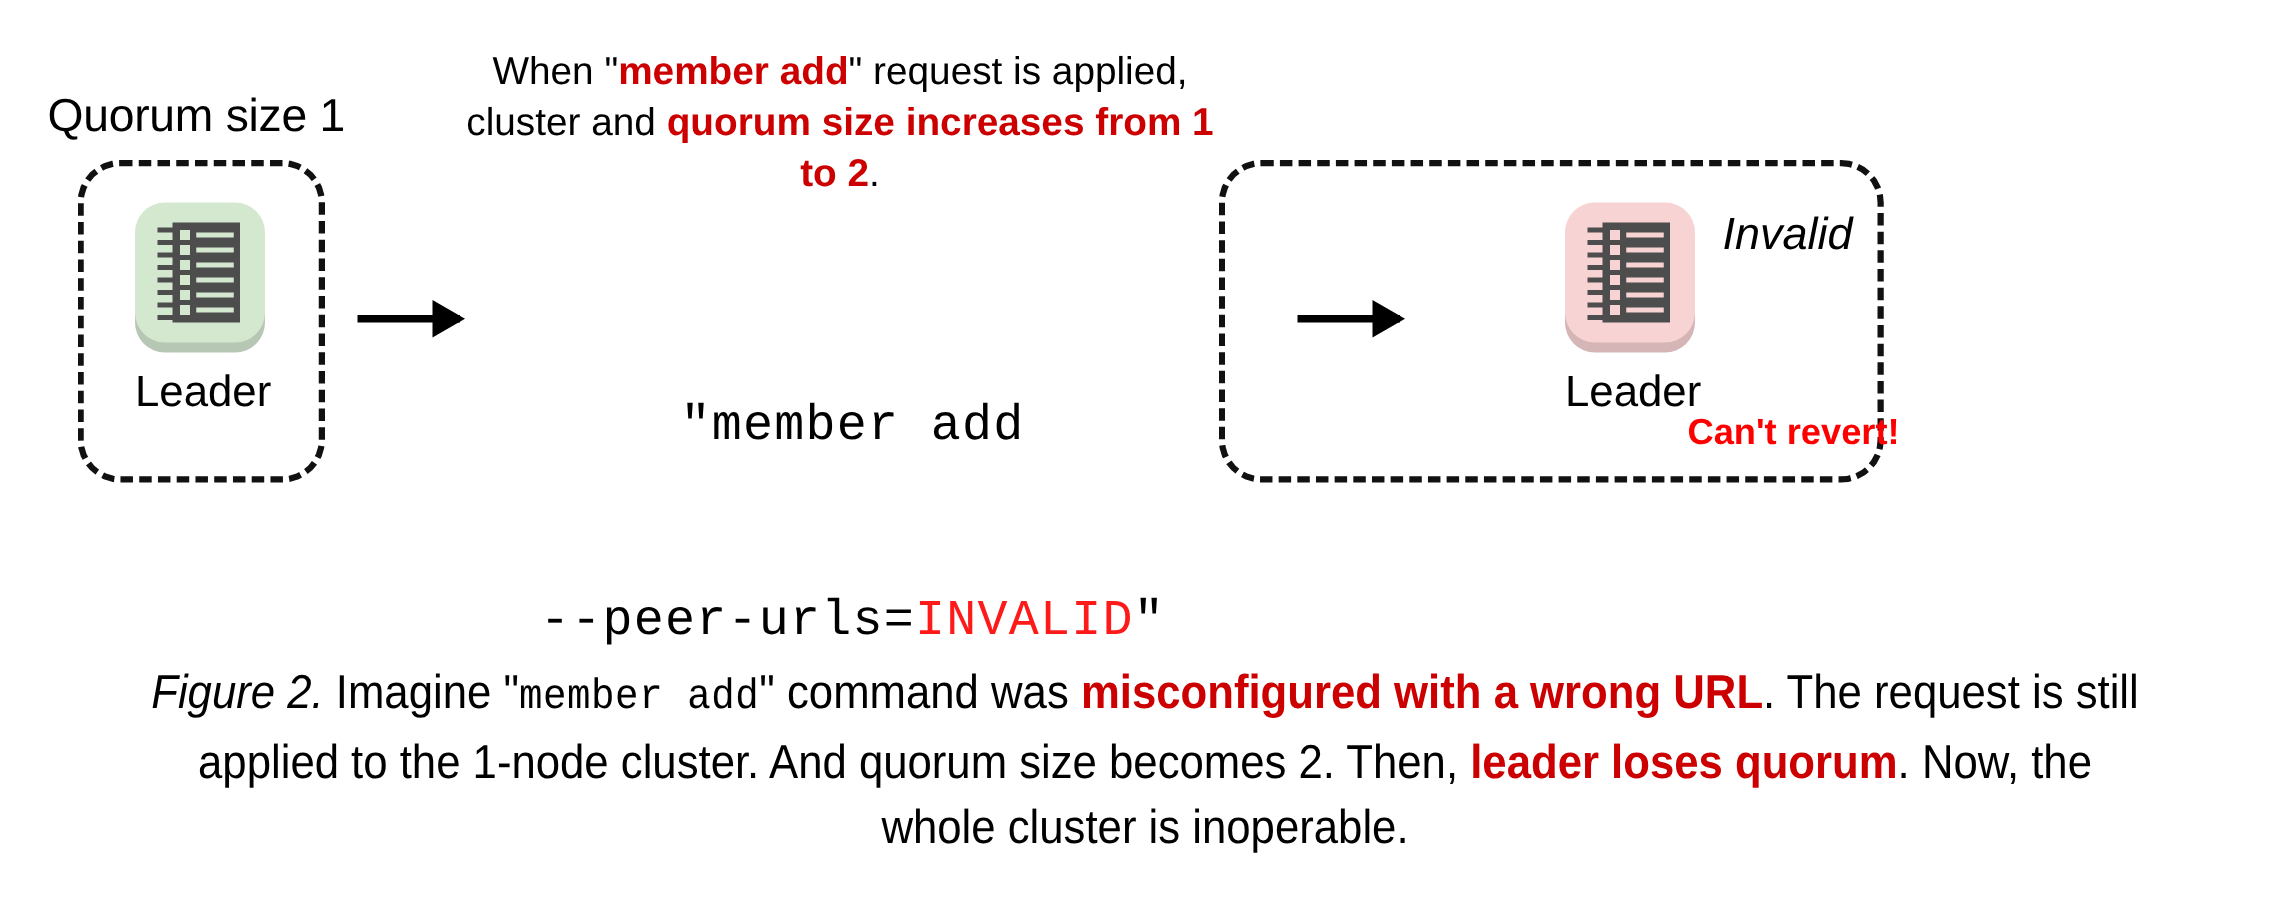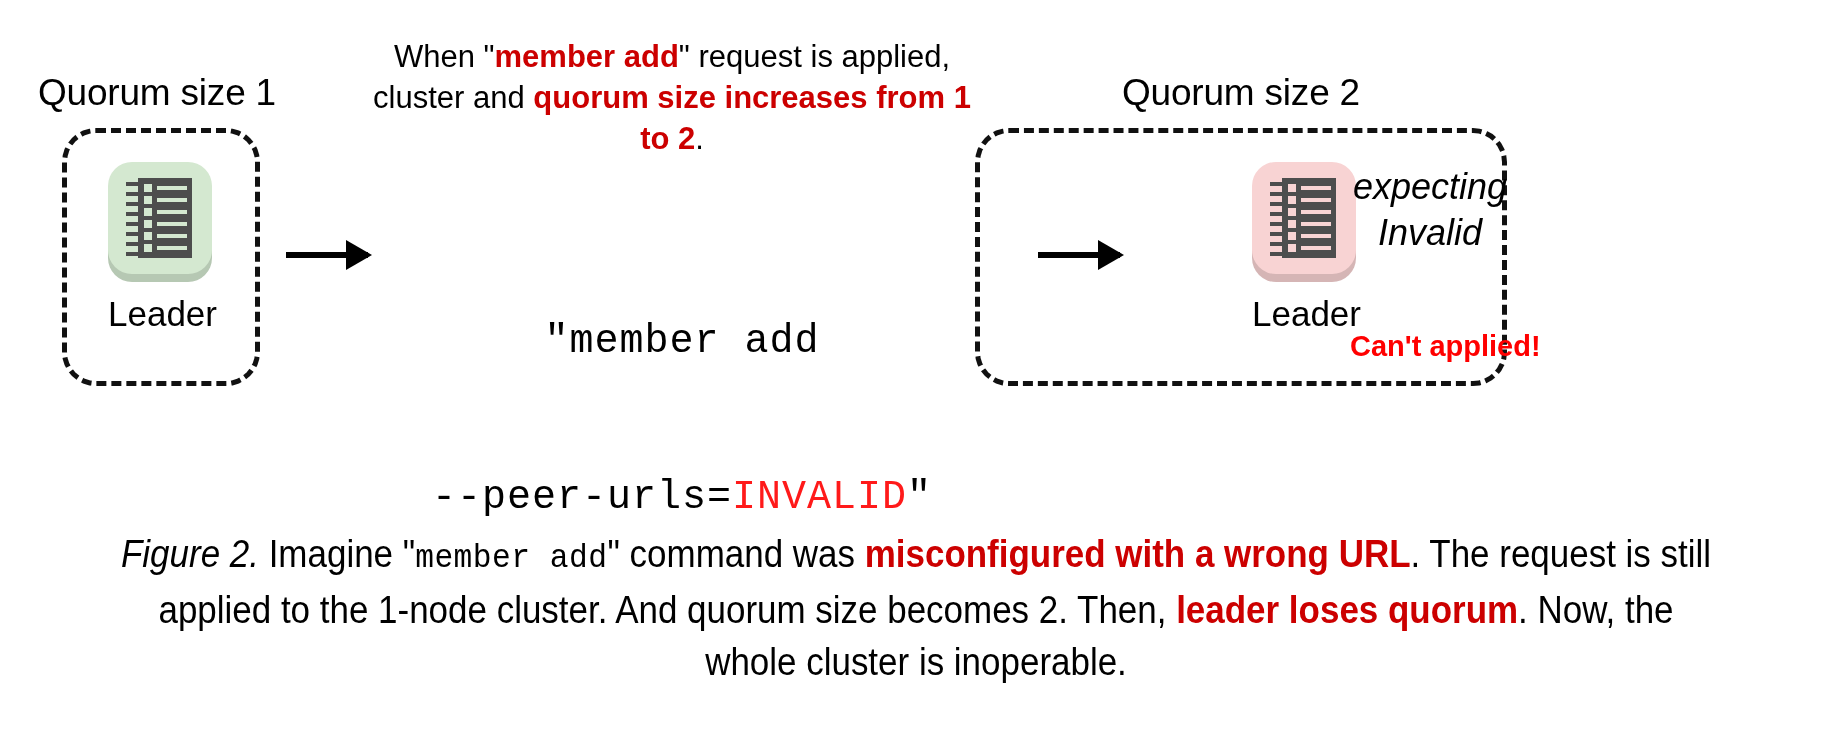--- a/index.html
+++ b/index.html
@@ -269,21 +269,20 @@
     <span>When "</span><span class="hl-dark">member add</span><span>" request is applied, cluster and </span><span class="hl-dark">quorum size increases from 1 to 2</span><span>.</span>
   </div>
 
   <div id="command">
     <div>"member add</div>
     <div><span>--peer-urls=</span><span class="invalid">INVALID</span><span>"</span></div>
   </div>
 
   <div class="arrow" id="arrow-2"></div>
 
-  <div class="cluster-title" id="title-right">Quorum size 2</div>
 
   <div class="cluster-box" id="box-right"></div>
 
   <div class="node" id="node-right">
     <div class="node-icon">
       <div class="node-plate shadow"></div>
       <div class="node-plate"></div>
       <div class="node-body"></div>
       <div class="node-ticks">
         <i></i>
@@ -319,22 +318,21 @@
         <div class="row">
             <span class="sq"></span>
             <span class="ln"></span>
           </div>
       </div>
     </div>
     <div class="node-label">Leader</div>
   </div>
 
   <div id="expect-block">
-    <div>expecting</div>
     <div>Invalid</div>
   </div>
 
-  <div id="cant-revert">Can't applied!</div>
+  <div id="cant-revert">Can't revert!</div>
 
   <div id="caption"><span class="figlabel">Figure 2.</span><span> Imagine "</span><span class="mono">member add</span><span>" command was </span><span class="hl-dark">misconfigured with a wrong URL</span><span>. The request is still applied to the 1-node cluster. And quorum size becomes 2. Then, </span><span class="hl-dark">leader loses quorum</span><span>. Now, the whole cluster is inoperable.</span>
   </div>
 
 </div>
 
 </body></html>

